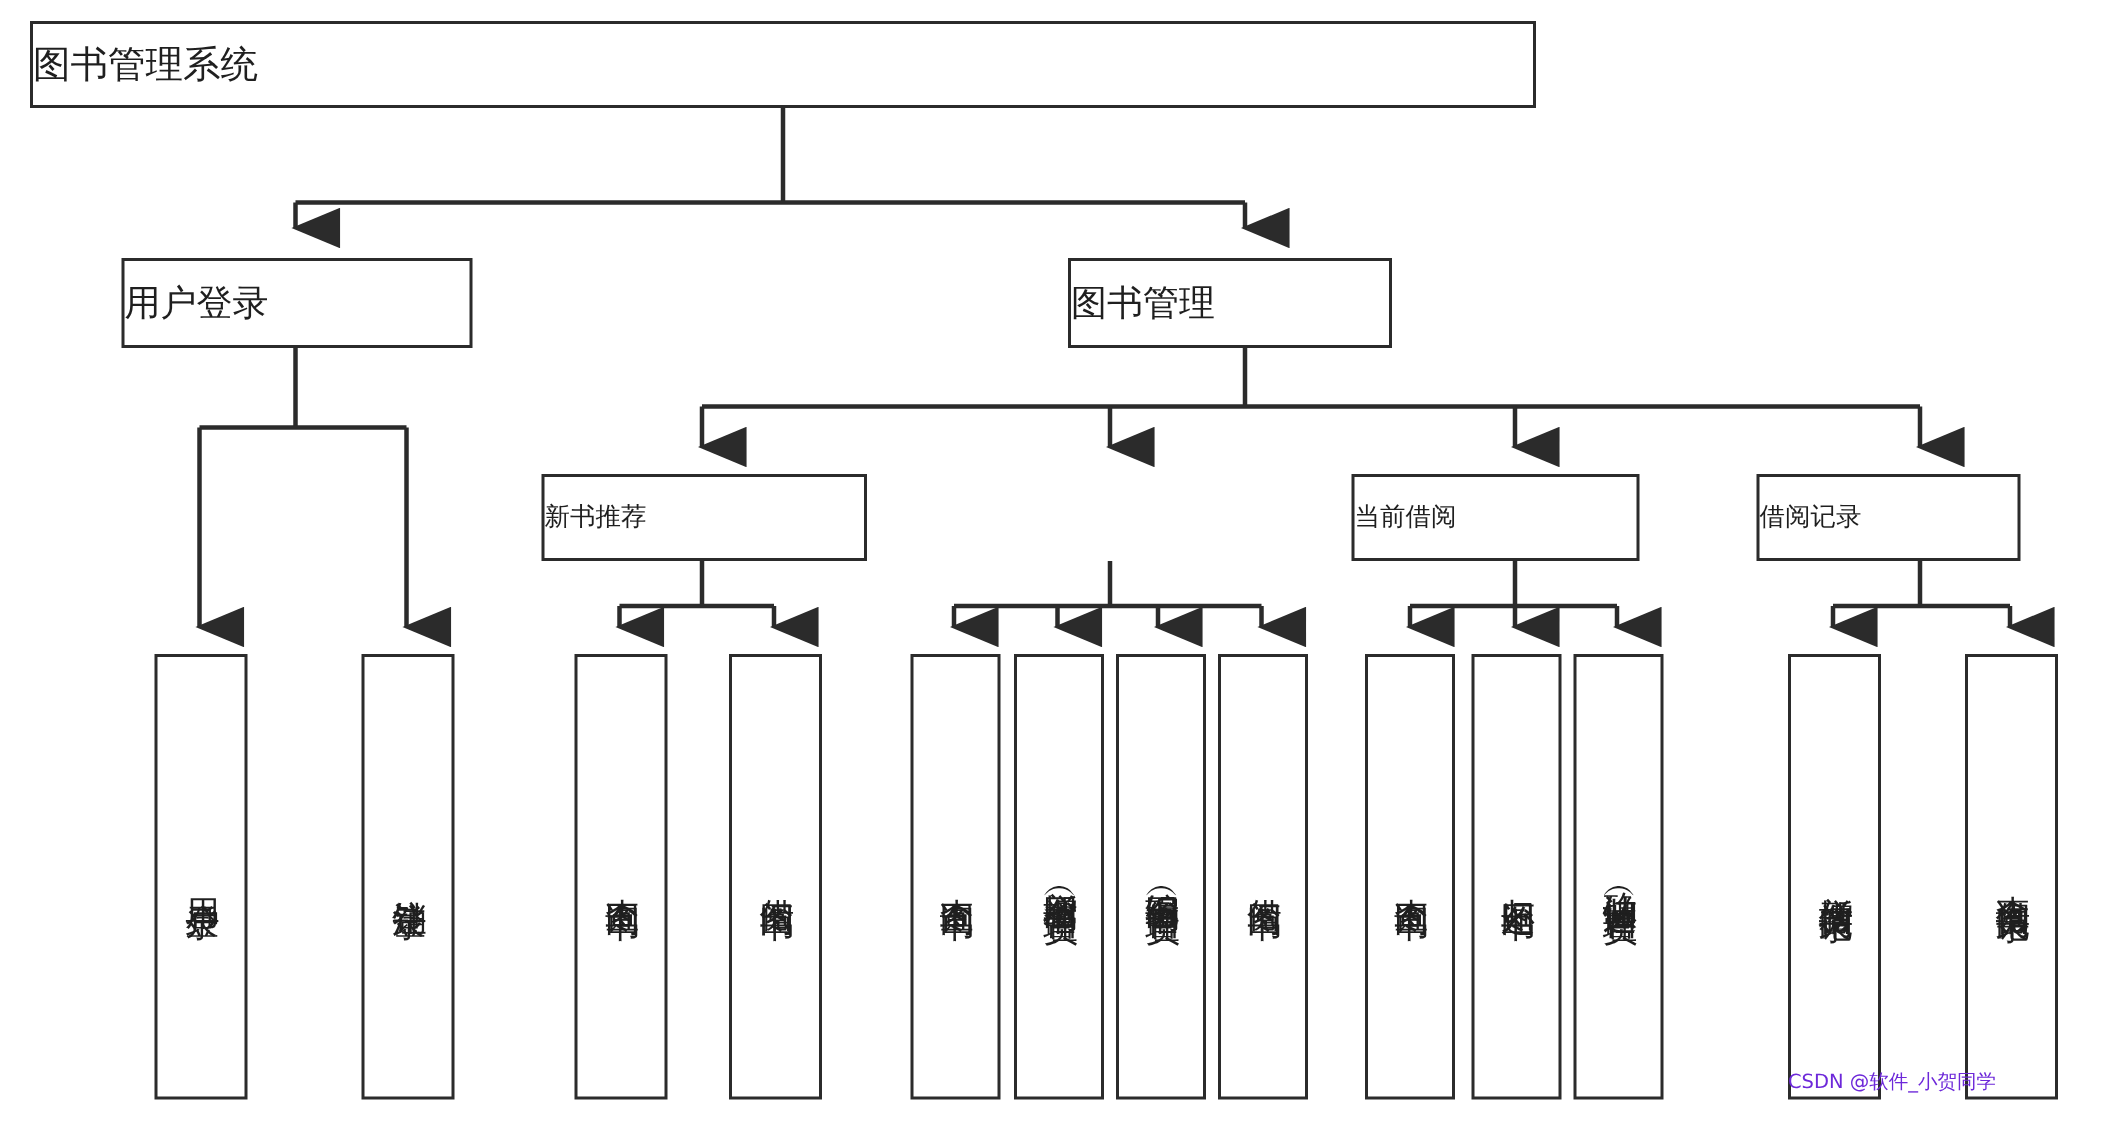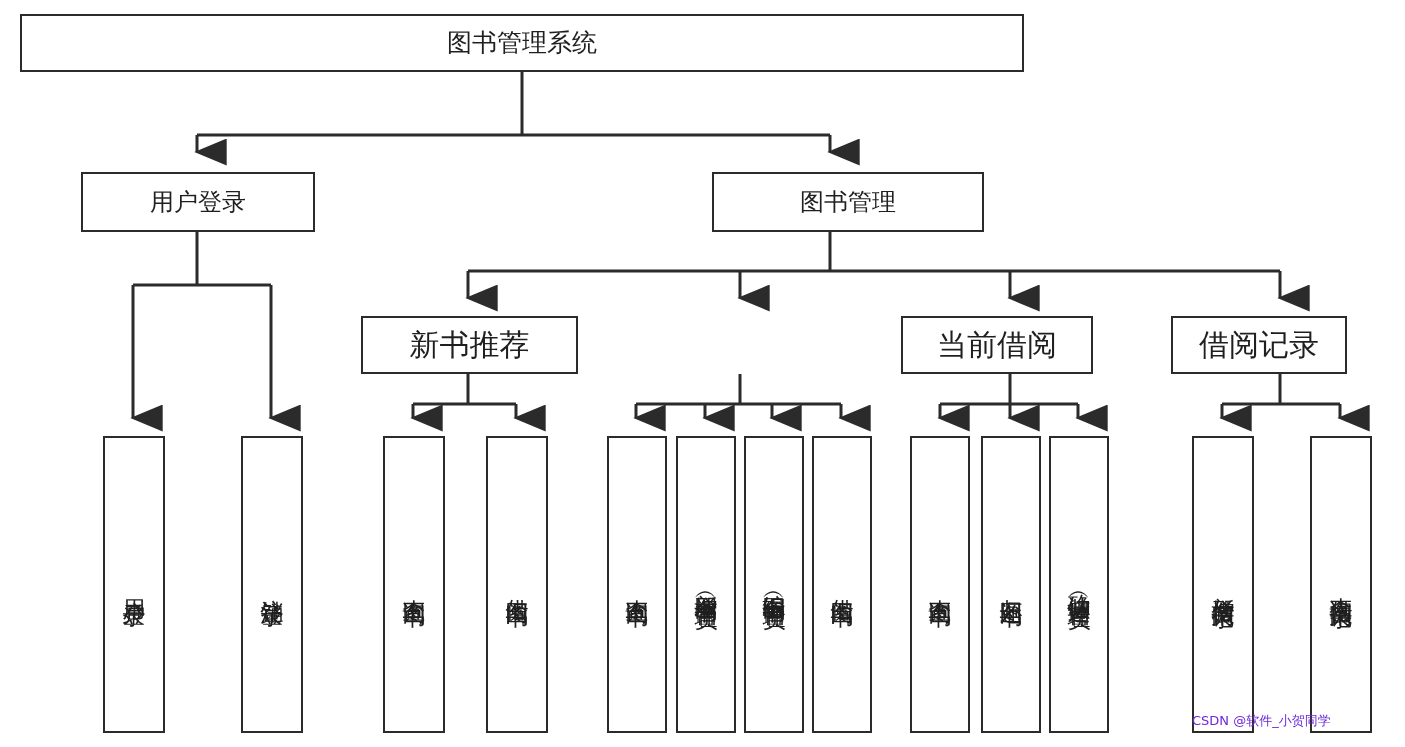--- a/index.html
+++ b/index.html
@@ -17,32 +17,31 @@
     background: #ffffff;
     overflow: hidden;
   }
   .node {
     position: absolute;
     box-sizing: border-box;
     border: 2.5px solid #2b2b2b;
     background: #ffffff;
     display: flex;
     align-items: center;
-    justify-content: center;
     color: #1f1f1f;
     line-height: 1.18;
   }
   .node.root {
     font-size: 25px;
   }
   .node.level2 {
     font-size: 24px;
   }
   .node.level3 {
-    font-size: 30px;
+    font-size: 17px;
   }
   .node.leaf {
     font-size: 23px;
     writing-mode: vertical-rl;
     text-orientation: upright;
     letter-spacing: 2px;
     padding: 6px 0;
     align-items: center;
     justify-content: center;
     white-space: normal;
@@ -127,21 +126,21 @@
     </g>
   </svg>
 
   <div class="node root" style="left:20px; top:14px; width:1004px; height:58px;">
     <span>图书管理系统</span>
   </div>
 
   <div class="node level2" style="left:81px; top:172px; width:234px; height:60px;">
     <span>用户登录</span>
   </div>
-  <div class="node level2" style="left:712px; top:172px; width:272px; height:60px;">
+  <div class="node level2" style="left:712px; top:172px; width:216px; height:60px;">
     <span>图书管理</span>
   </div>
 
   <div class="node level3" style="left:361px; top:316px; width:217px; height:58px;">
     <span>新书推荐</span>
   </div>
   <div class="node level3" style="left:901px; top:316px; width:192px; height:58px;">
     <span>当前借阅</span>
   </div>
   <div class="node level3" style="left:1171px; top:316px; width:176px; height:58px;">

